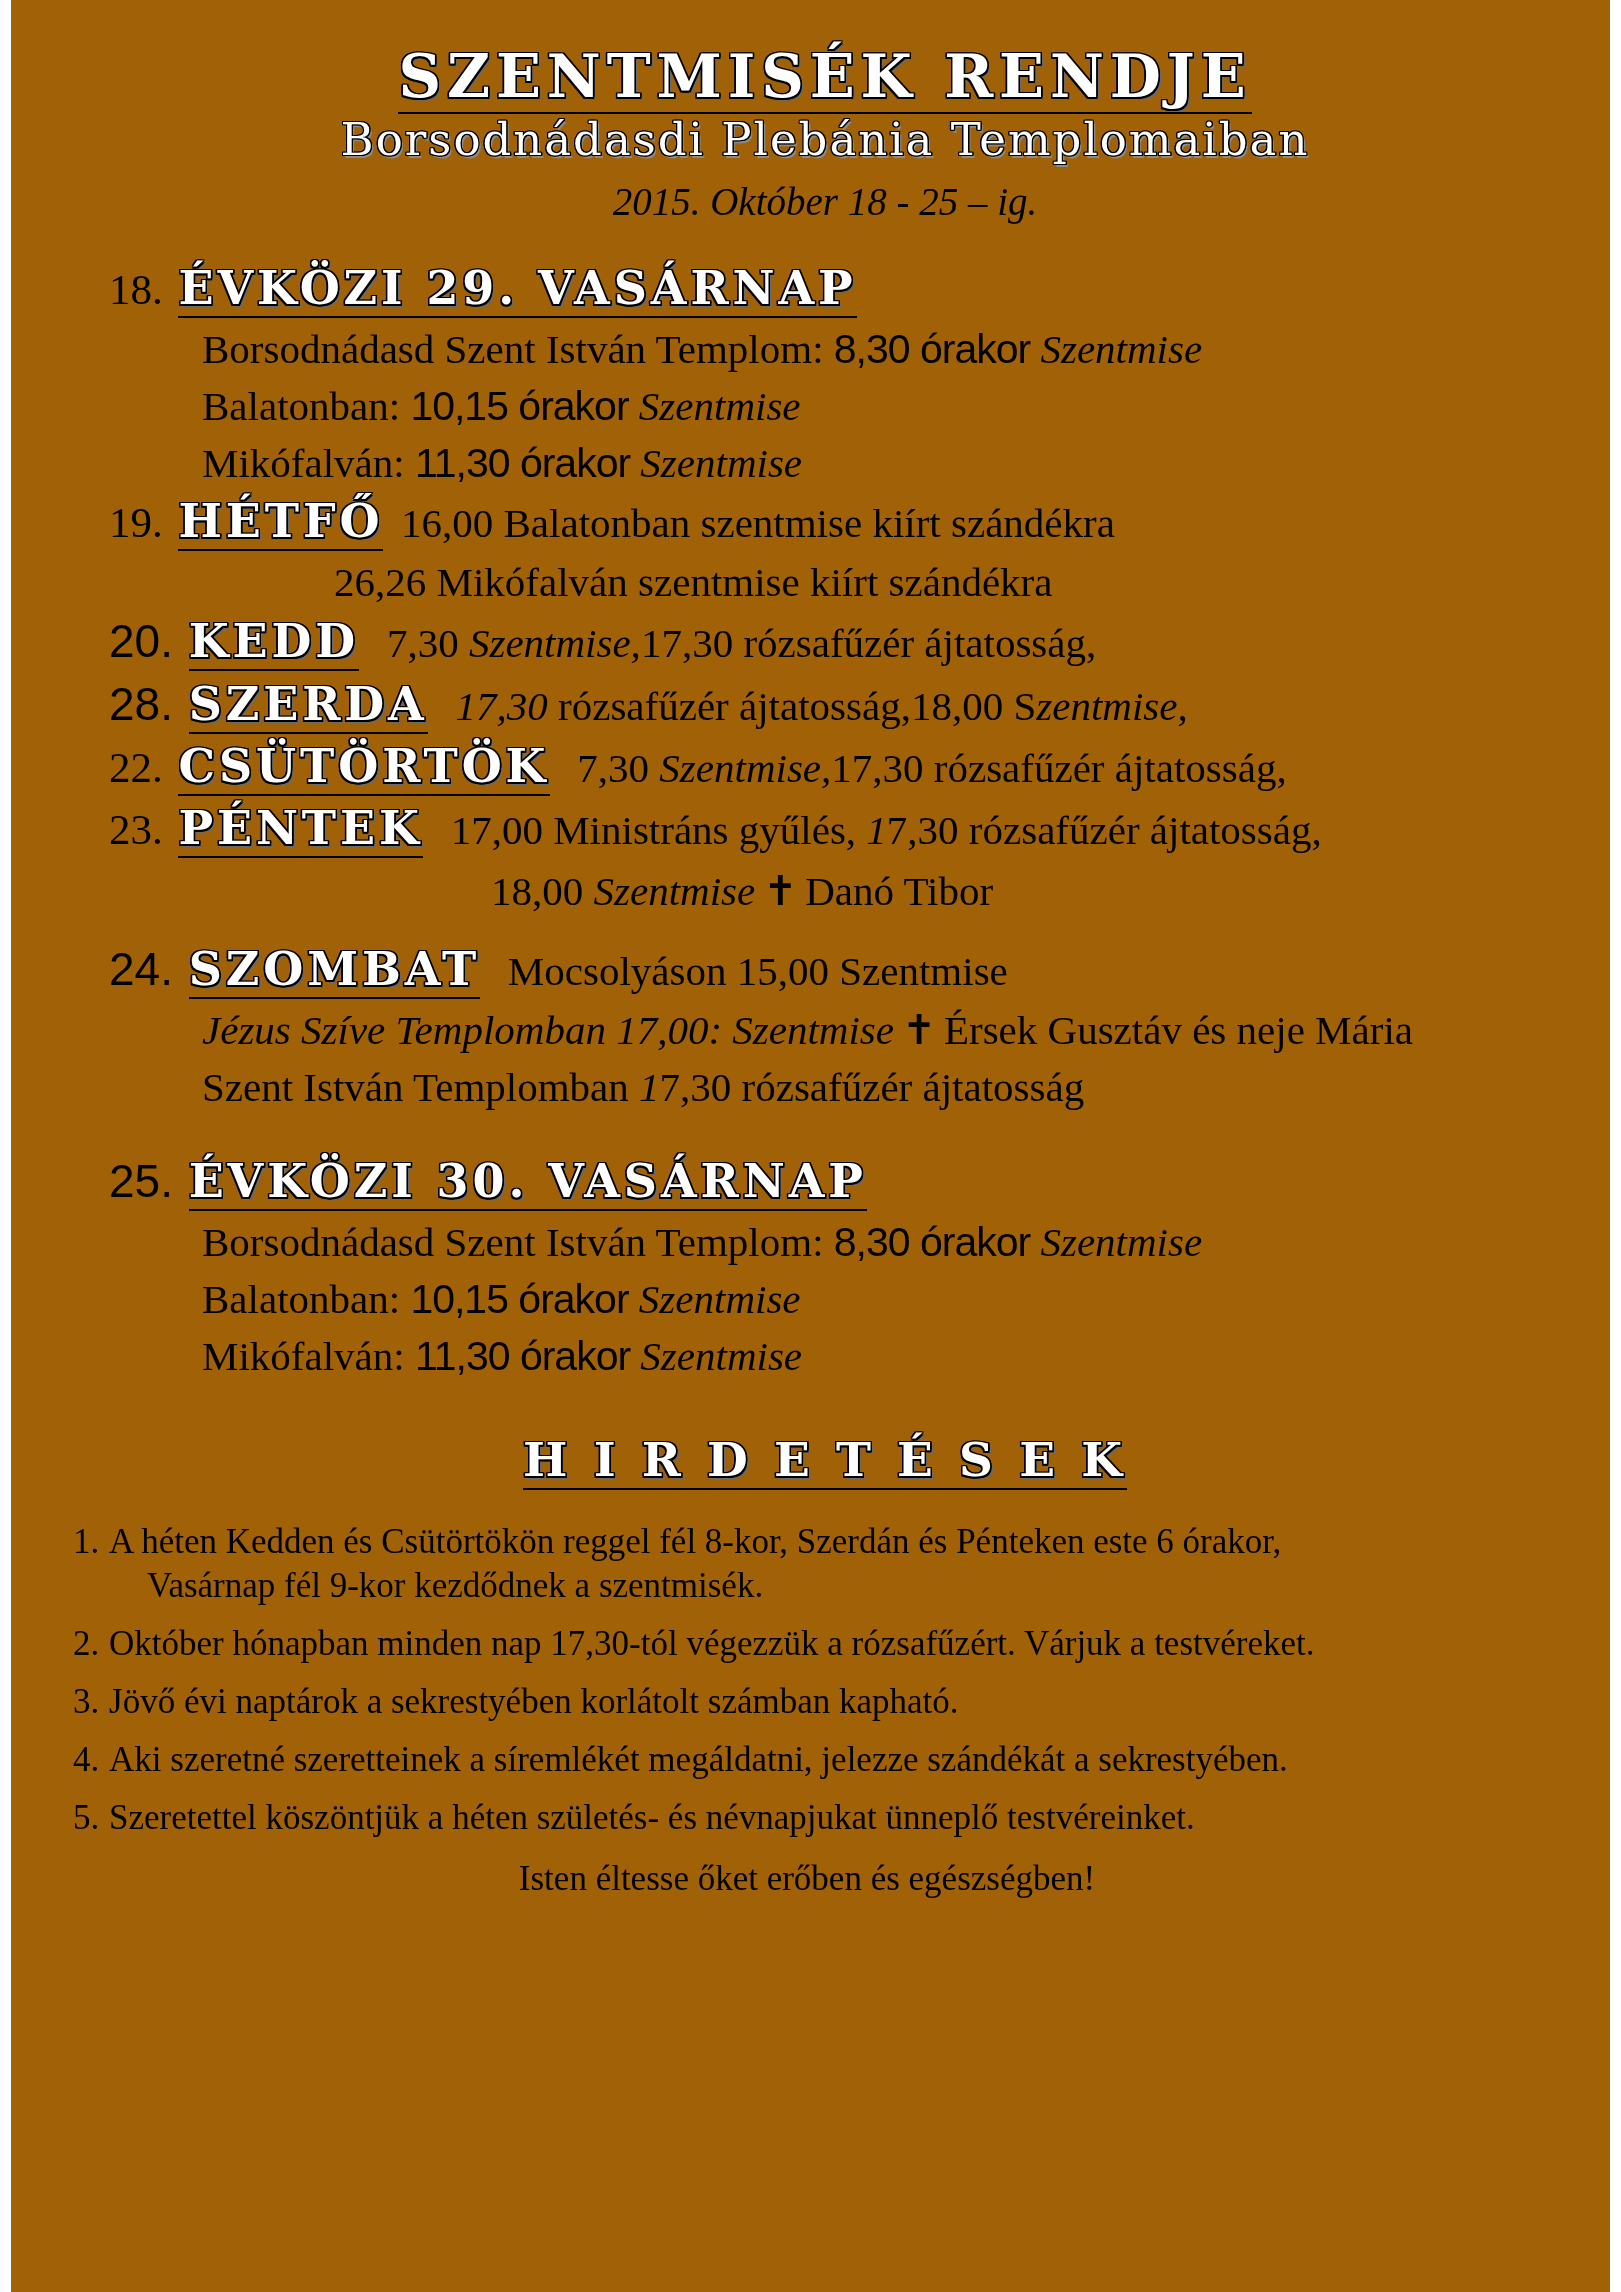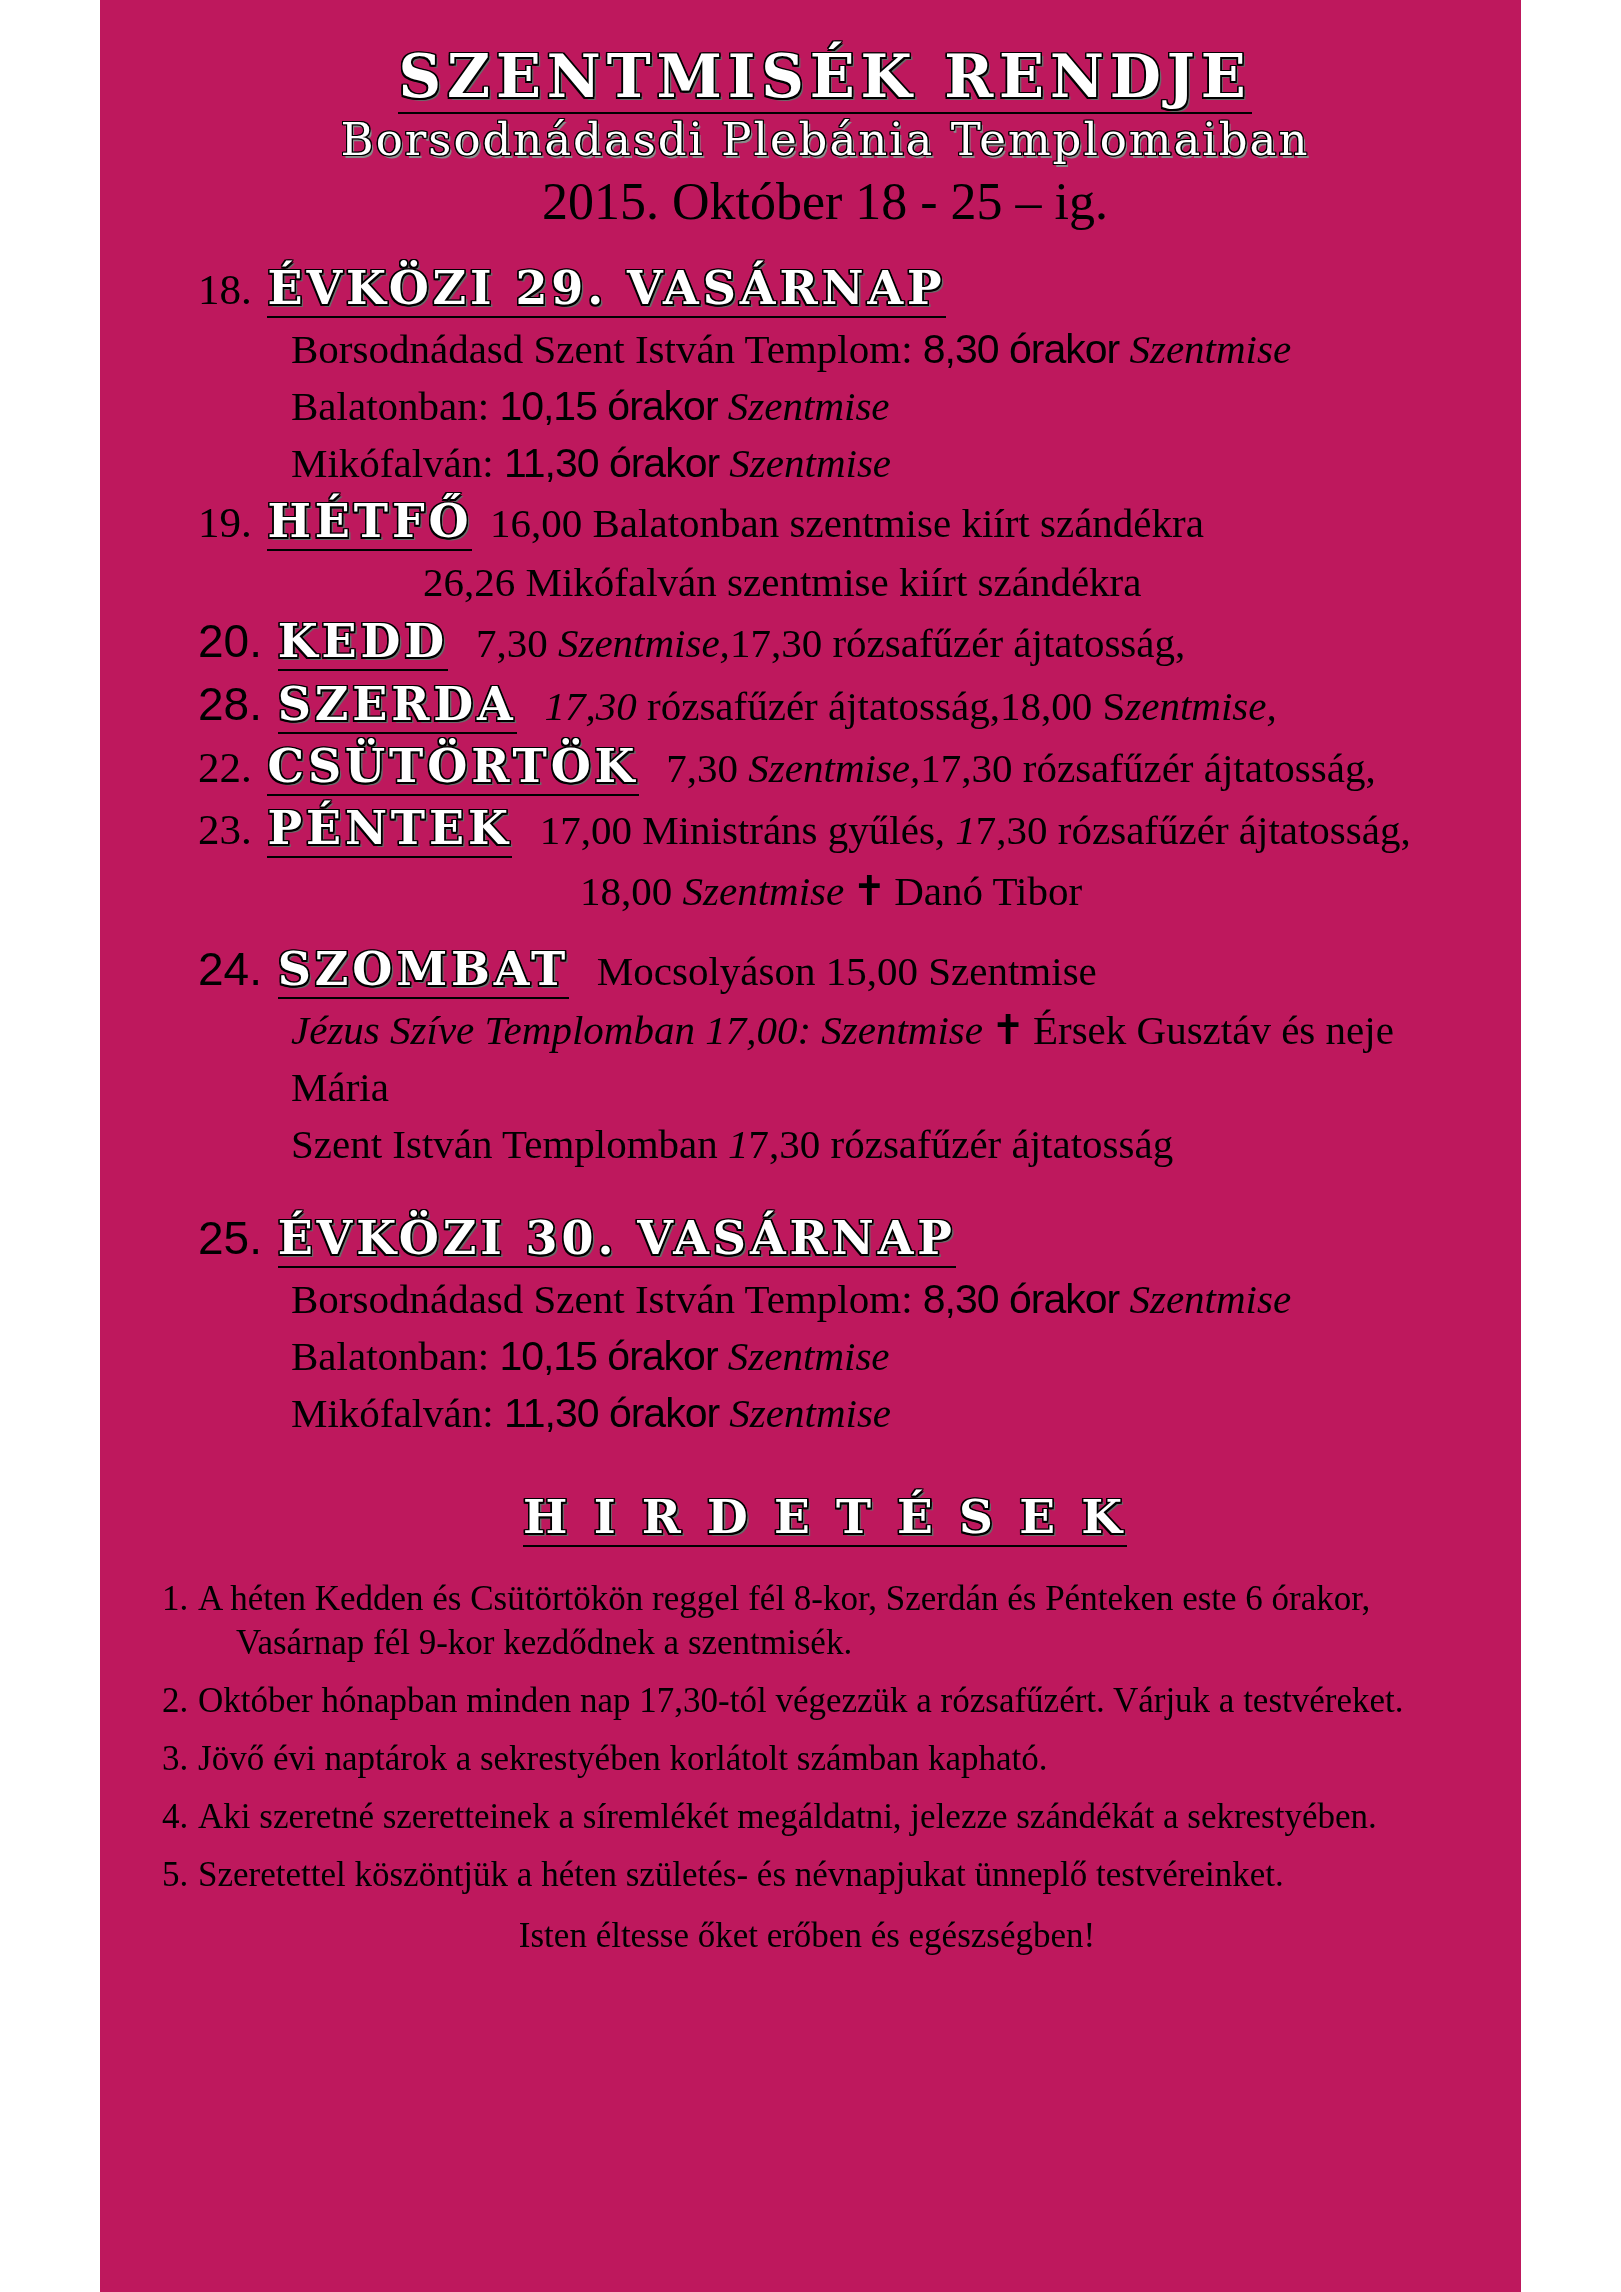--- a/index.html
+++ b/index.html
@@ -3,24 +3,24 @@
 <meta charset="utf-8">
 <style>
   html, body {
     margin: 0;
     padding: 0;
     background: #ffffff;
     color: #000000;
   }
   .page {
     position: relative;
-    width: 1421px;
+    width: 1599px;
     min-height: 2293px;
     margin: 0 auto;
-    background: #be185d;
+    background: #a16207;
     box-sizing: border-box;
     padding: 41px 69px 59px 98px;
     font-family: "Liberation Serif", serif;
   }
   .center { text-align: center; }
 
   
   .ornate {
     font-family: "DejaVu Serif", serif;
     font-weight: bold;
@@ -48,21 +48,22 @@
       -1.2px  1.2px 0 #000, 1.2px  1.2px 0 #000,
       -1.2px  0    0 #000, 1.2px  0    0 #000,
        0     -1.2px 0 #000, 0      1.2px 0 #000,
        2.5px  2.5px 0 #8a8a8a;
     font-size: 45px;
     letter-spacing: 2px;
     line-height: 55px;
   }
   .date-line {
     font-family: "Liberation Serif", serif;
-    font-size: 52px;
+    font-style: italic;
+    font-size: 39px;
     line-height: 49px;
     margin-top: 9.8px;
     text-align: center;
   }
 
   .schedule { margin-top: 33px; }
   .entry {
     font-size: 41px;
     line-height: 61px;
   }

